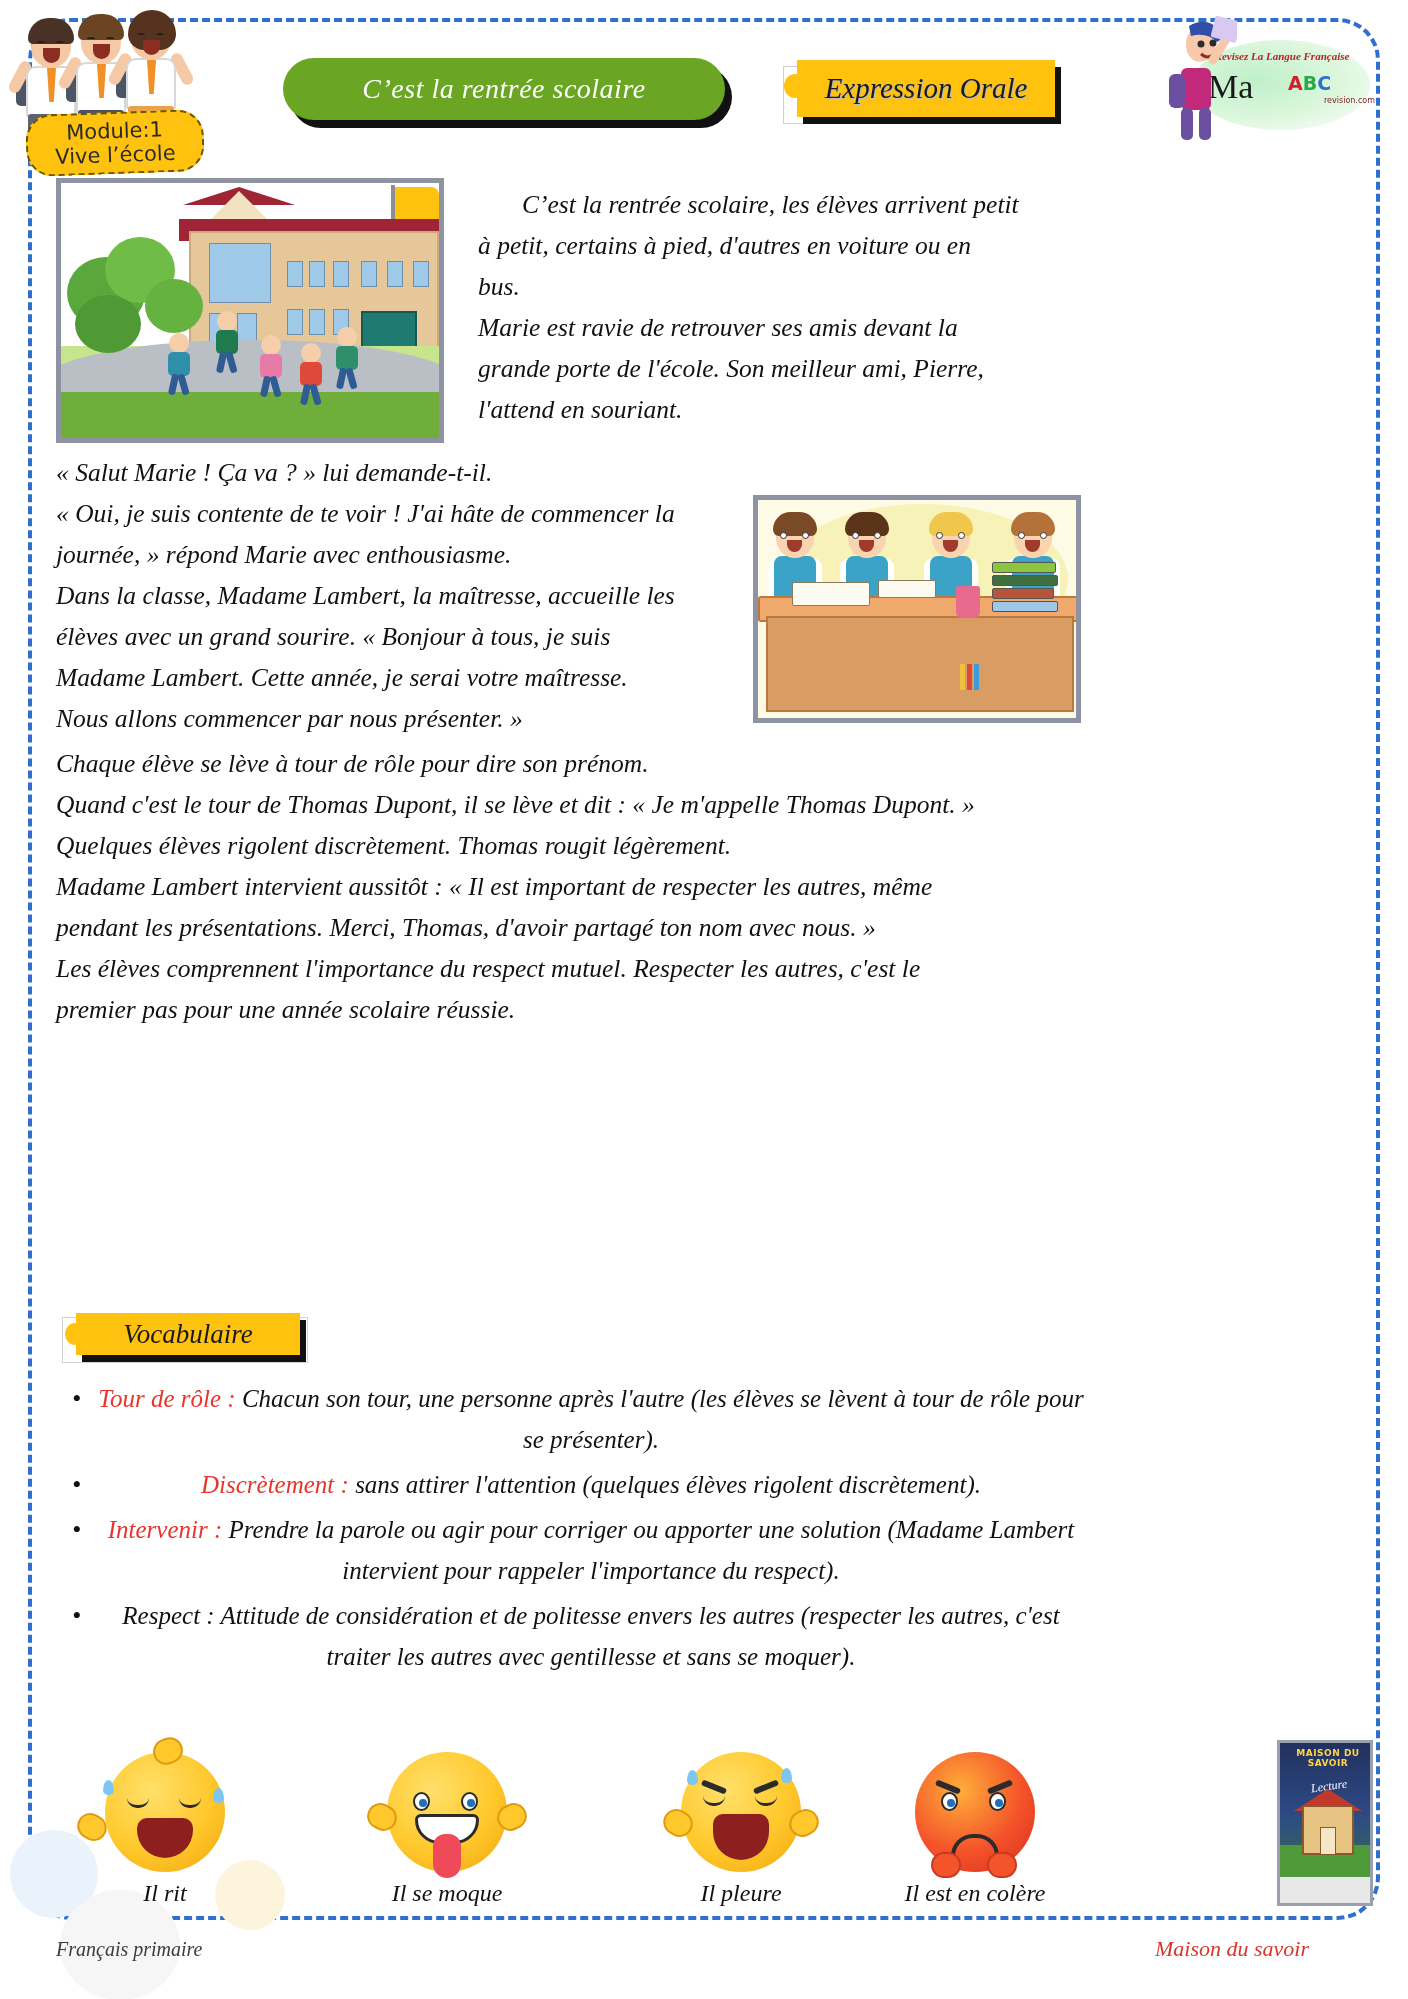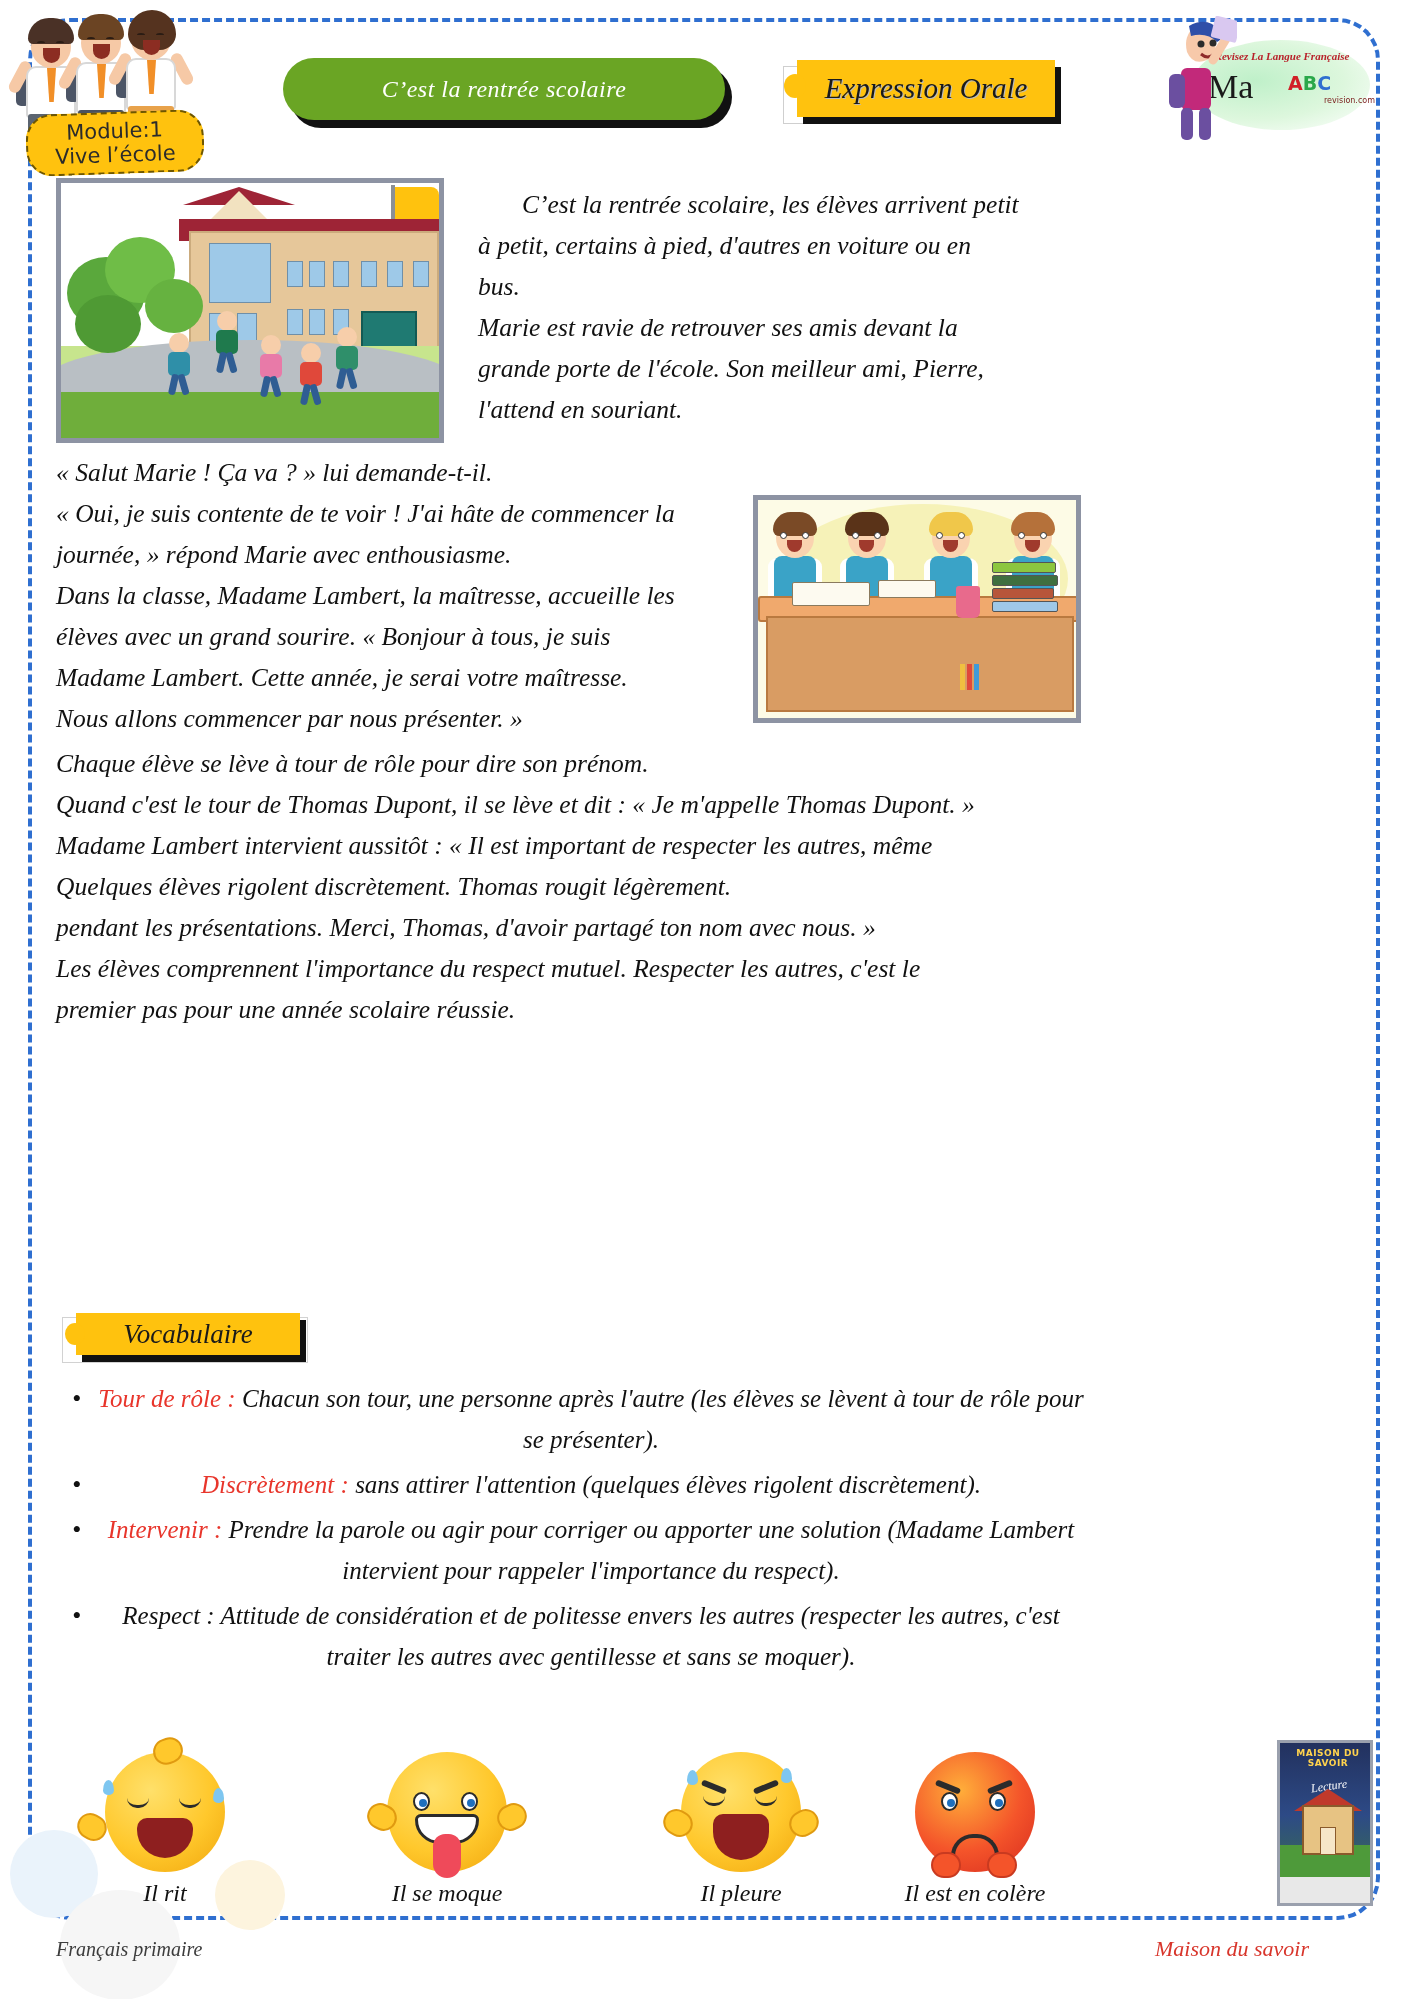--- a/index.html
+++ b/index.html
@@ -108,21 +108,21 @@
     width: 442px; height: 62px;
     background: #6aa524;
     border-radius: 32px;
     box-shadow: 7px 8px 0 #111;
     display: flex; align-items: center; justify-content: center;
   }
   .title-pill .t {
     color: #ffffff;
     font-family: "Liberation Serif", serif;
     font-style: italic;
-    font-size: 24px;
+    font-size: 28px;
     letter-spacing: .5px;
   }
 
   .oral-wrap {
     position: absolute; left: 783px; top: 60px;
     width: 275px; height: 66px;
   }
   .oral-outline {
     position: absolute; left: 0; top: 6px;
     width: 272px; height: 58px;
@@ -673,22 +673,22 @@
   <div class="s-line">journée, » répond Marie avec enthousiasme.</div>
   <div class="s-line">Dans la classe, Madame Lambert, la maîtresse, accueille les</div>
   <div class="s-line">élèves avec un grand sourire. « Bonjour à tous, je suis</div>
   <div class="s-line">Madame Lambert. Cette année, je serai votre maîtresse.</div>
   <div class="s-line">Nous allons commencer par nous présenter. »</div>
 </div>
 
 <div class="story-full block-d" style="top:743px;">
   <div class="s-line">Chaque élève se lève à tour de rôle pour dire son prénom.</div>
   <div class="s-line">Quand c'est le tour de Thomas Dupont, il se lève et dit : « Je m'appelle Thomas Dupont. »</div>
+  <div class="s-line">Quelques élèves rigolent discrètement. Thomas rougit légèrement.</div>
   <div class="s-line">Madame Lambert intervient aussitôt : « Il est important de respecter les autres, même</div>
-  <div class="s-line">Quelques élèves rigolent discrètement. Thomas rougit légèrement.</div>
   <div class="s-line">pendant les présentations. Merci, Thomas, d'avoir partagé ton nom avec nous. »</div>
   <div class="s-line">Les élèves comprennent l'importance du respect mutuel. Respecter les autres, c'est le</div>
   <div class="s-line">premier pas pour une année scolaire réussie.</div>
 </div>
 
 <div class="vocab-wrap">
   <div class="vocab-outline"></div>
   <div class="vocab-tab">
     <span class="t">Vocabulaire</span>
   </div>

